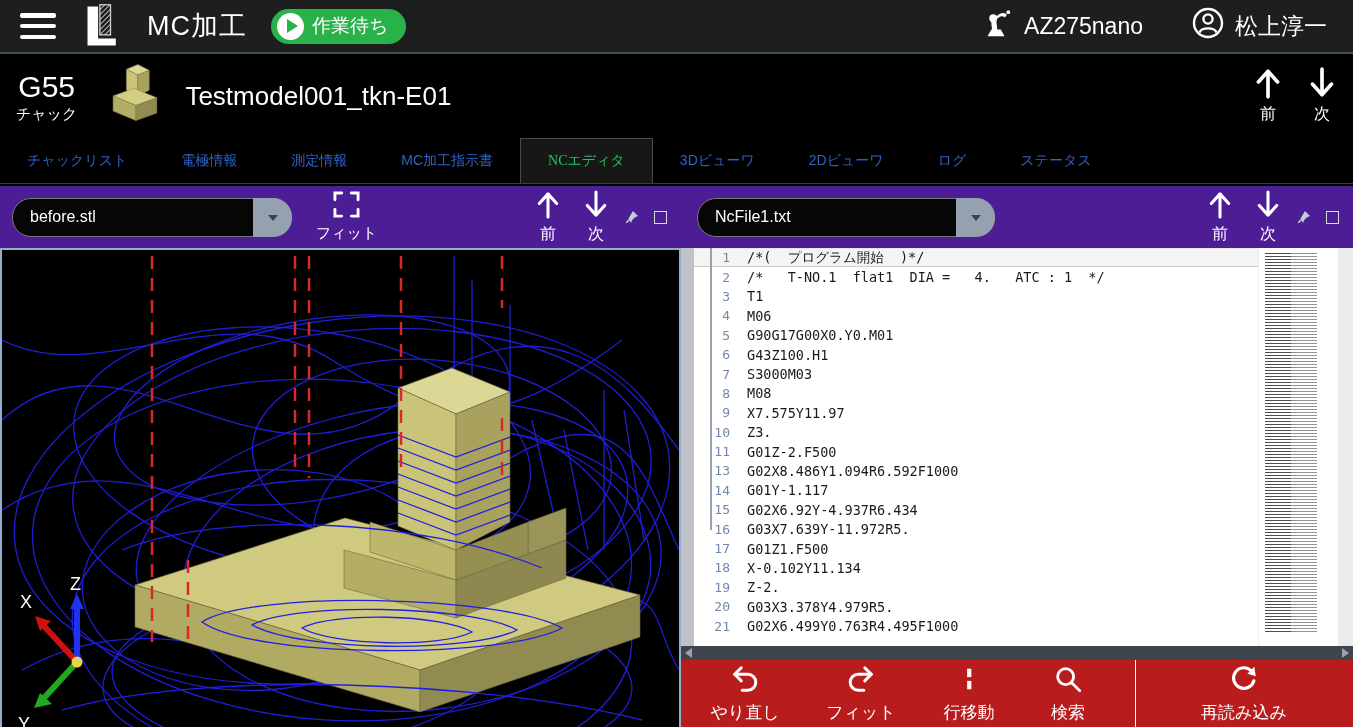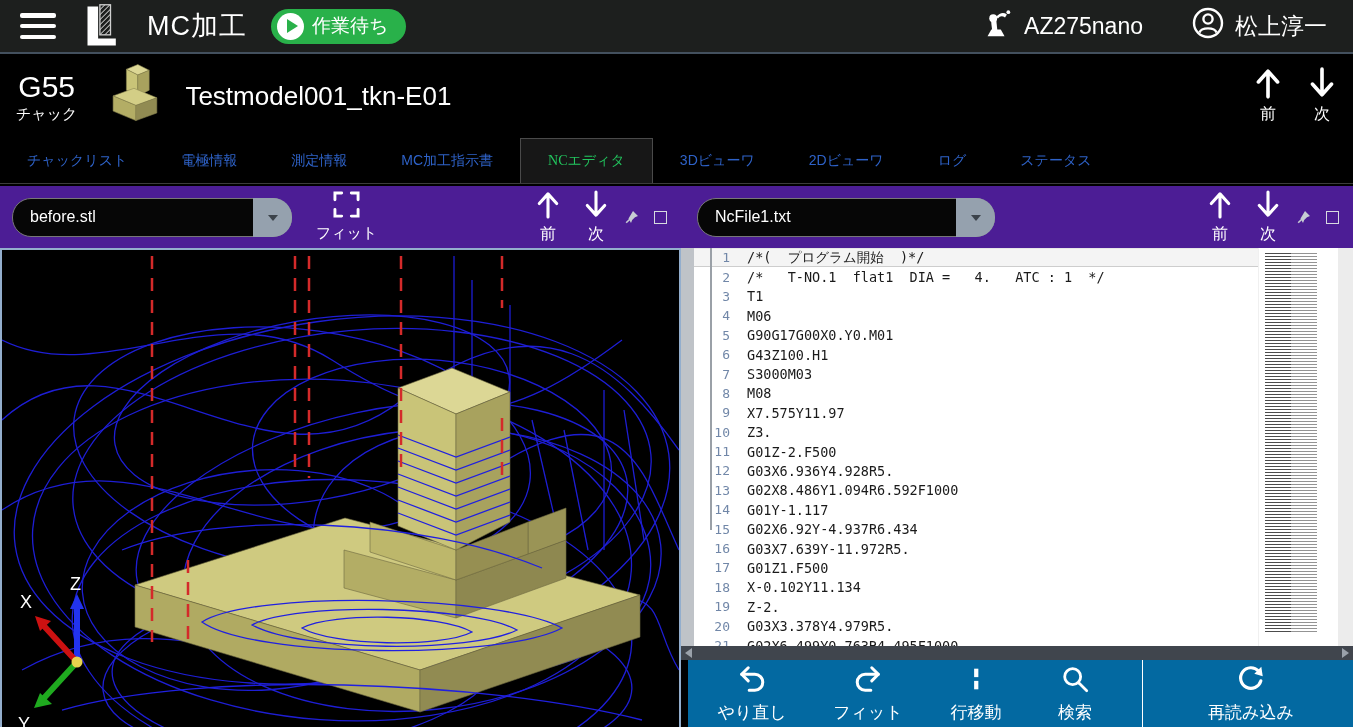--- a/index.html
+++ b/index.html
@@ -87,22 +87,22 @@
              background:repeating-linear-gradient(180deg,#3a3a3a 0 1px,transparent 1px 3px);opacity:.8;}
   .vscroll{width:15px;flex:none;background:#ececec;position:relative;cursor:pointer;}
   .vscroll .thumb{position:absolute;top:0;left:1px;right:1px;height:17px;background:#4a4f57;}
 
   .hscroll{position:absolute;top:460px;left:0;right:0;height:14px;background:#40454d;
            display:flex;align-items:center;justify-content:space-between;padding:0 4px;cursor:pointer;}
   .harrow-l{width:0;height:0;border-right:7px solid #9aa1aa;border-top:5px solid transparent;border-bottom:5px solid transparent;}
   .harrow-r{width:0;height:0;border-left:7px solid #9aa1aa;border-top:5px solid transparent;border-bottom:5px solid transparent;}
 
   
-  .bottom-toolbar{position:absolute;top:474px;left:0;right:0;bottom:0;background:#0369a1;
-                  display:flex;align-items:center;margin-left:7px;}
+  .bottom-toolbar{position:absolute;top:474px;left:0;right:0;bottom:0;background:#b91c1c;
+                  display:flex;align-items:center;}
   .tool-btn{display:flex;flex-direction:column;align-items:center;gap:3px;cursor:pointer;flex:none;}
   .tool-btn .lbl{font-size:17px;white-space:nowrap;}
   .tool-divider{width:1px;align-self:stretch;background:#fff;margin:0 0;flex:none;}
 </style>
 </head>
 <body>
 
 <div id="app">
 
   <header class="topbar">
@@ -418,24 +418,20 @@
           </div>
           <div class="code-row">
             <span class="ln">10</span>
             <span class="code">Z3.</span>
           </div>
           <div class="code-row">
             <span class="ln">11</span>
             <span class="code">G01Z-2.F500</span>
           </div>
           <div class="code-row">
-            <span class="ln">12</span>
-            <span class="code">G03X6.936Y4.928R5.</span>
-          </div>
-          <div class="code-row">
             <span class="ln">13</span>
             <span class="code">G02X8.486Y1.094R6.592F1000</span>
           </div>
           <div class="code-row">
             <span class="ln">14</span>
             <span class="code">G01Y-1.117</span>
           </div>
           <div class="code-row">
             <span class="ln">15</span>
             <span class="code">G02X6.92Y-4.937R6.434</span>

